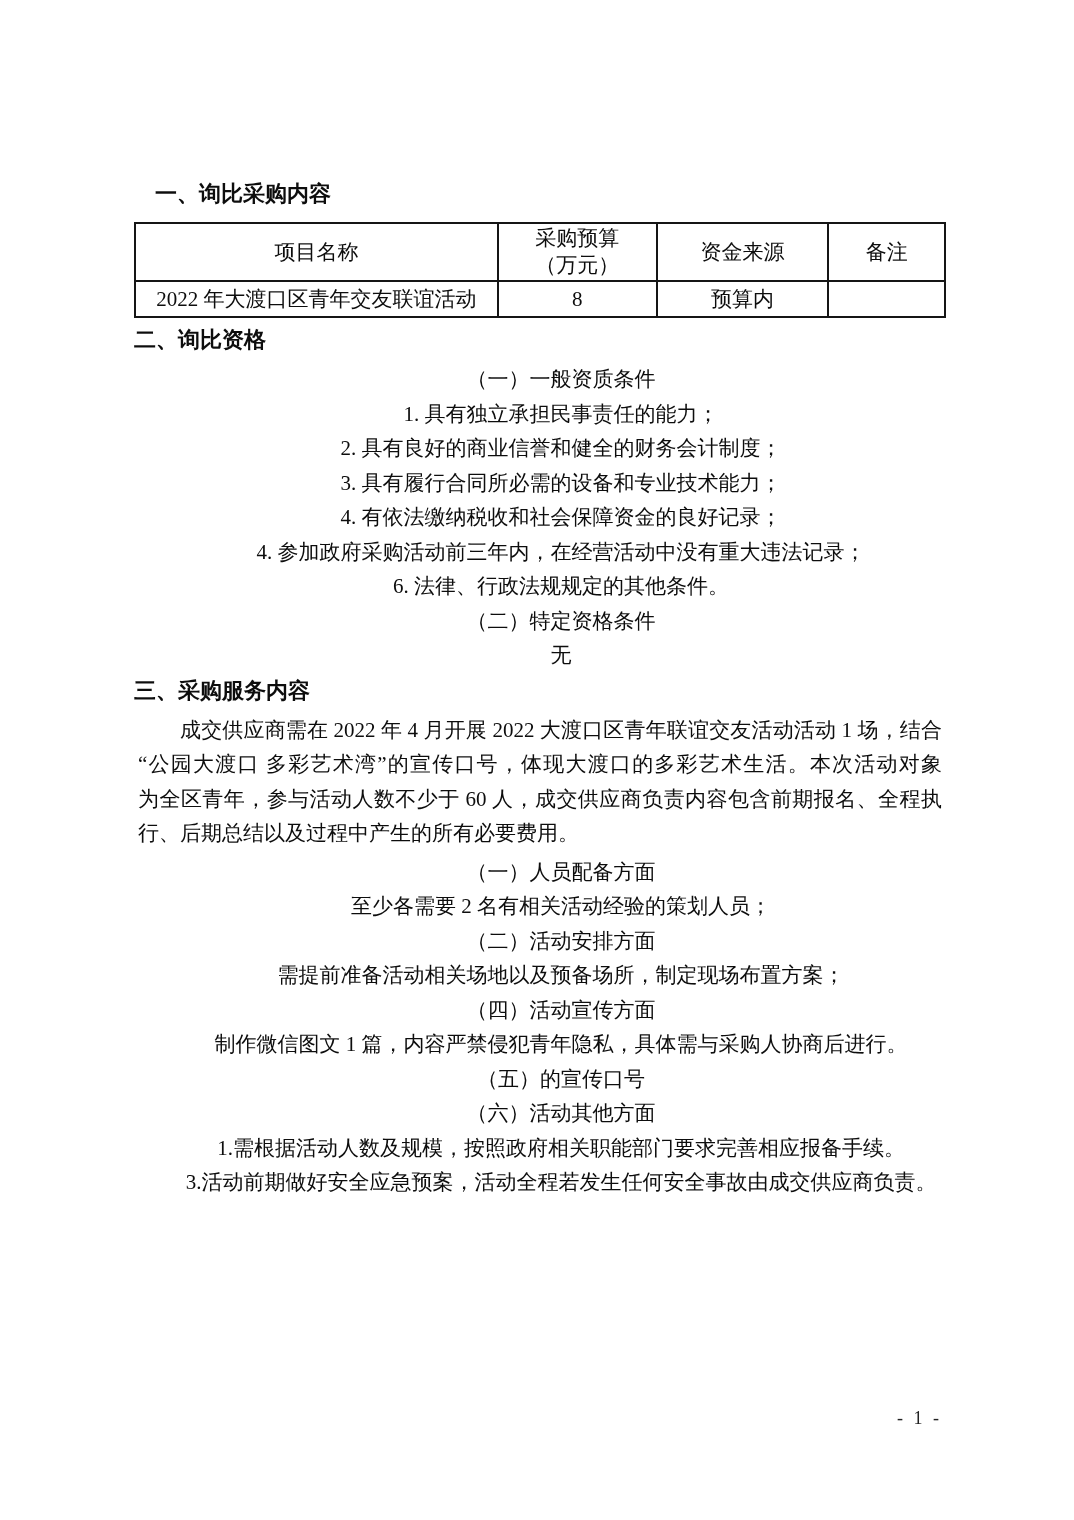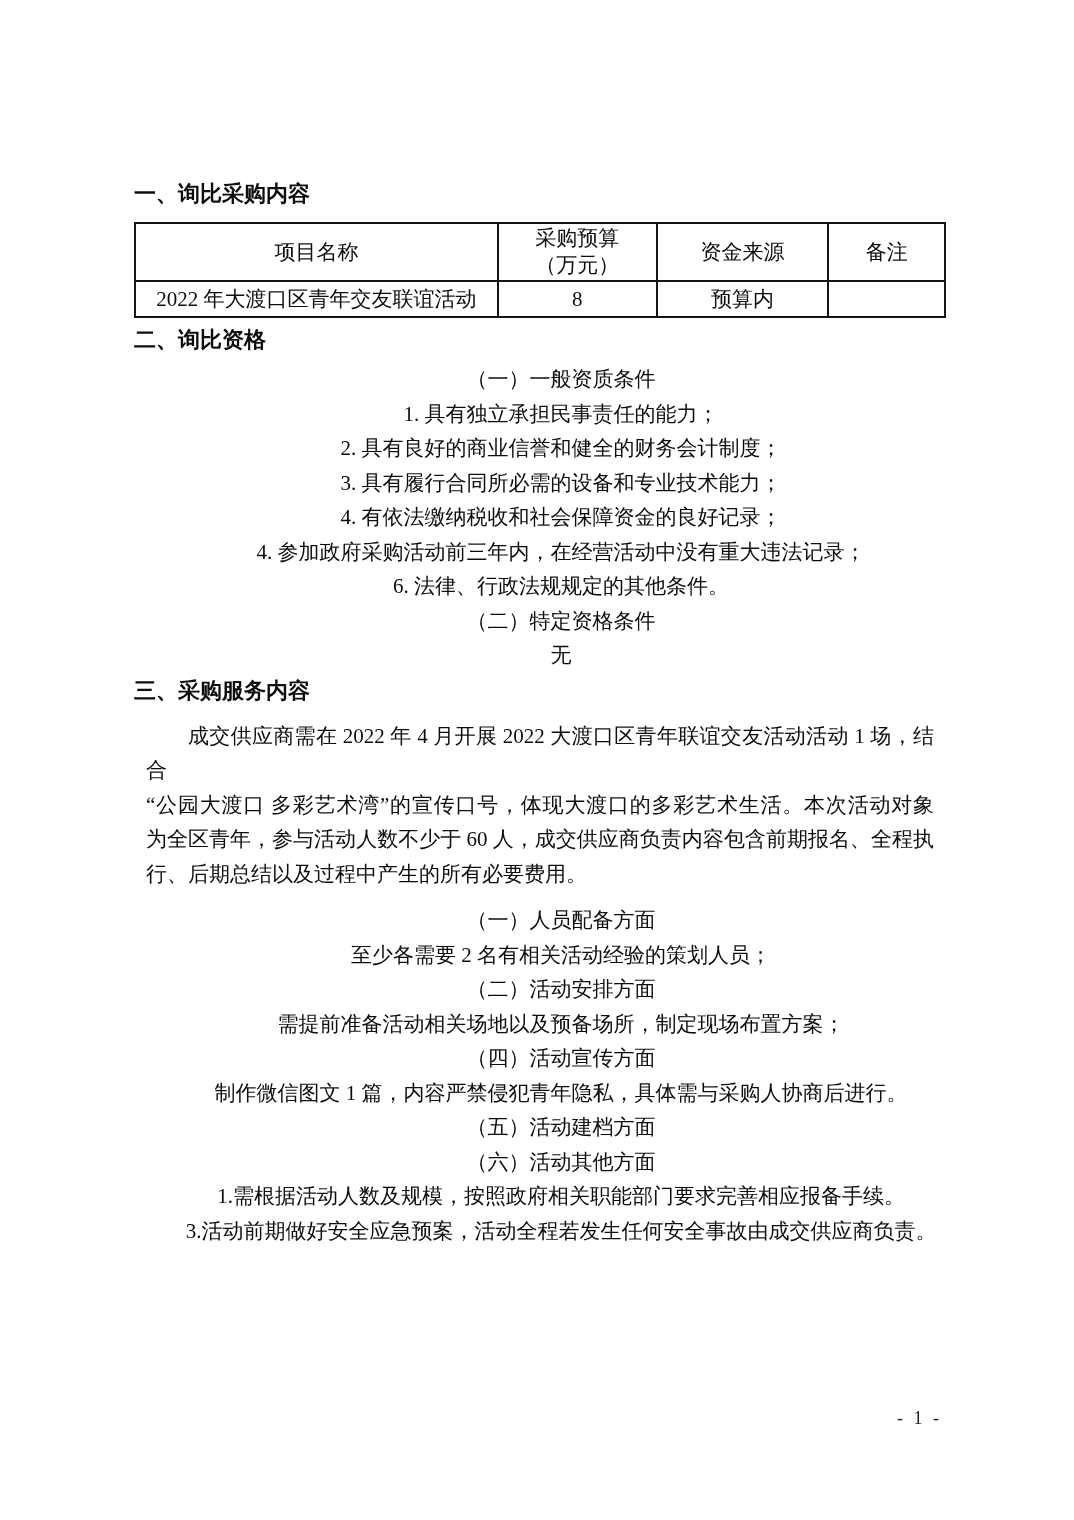--- a/index.html
+++ b/index.html
@@ -18,21 +18,21 @@
     width: 812px;
   }
   .sec-heading {
     font-family: "Liberation Sans", "DejaVu Sans", sans-serif;
     font-weight: 700;
     font-size: 22px;
     line-height: 32px;
     margin: 2px 0 6px 0;
     color: #0d0d0d;
   }
-  .sec-heading:first-child { margin-top: 0; }
+  .sec-heading:first-child { margin-top: 0; margin-left: 21px; }
   .doc-table {
     width: 100%;
     border-collapse: collapse;
     table-layout: fixed;
     margin: 12px 0 6px 0;
   }
   .doc-table th, .doc-table td {
     border: 2px solid #151515;
     font-weight: normal;
     text-align: center;
@@ -43,21 +43,21 @@
   }
   .doc-table th { height: 58px; }
   .doc-table td { height: 36px; border-radius: 16px; }
   .th-line { display: block; line-height: 27px; }
   .tline {
     font-size: 21px;
     line-height: 34.5px;
     text-indent: 2em;
     text-align: center;
   }
-  .para { margin: 12px; }
+  .para { margin: 4px; }
   .pline {
     font-size: 21px;
     line-height: 34.5px;
     text-align: justify;
     text-align-last: justify;
   }
   .pline.first { text-indent: 2em; }
   .pline.last { text-align-last: left; }
   .page-footer {
     position: absolute;
@@ -126,19 +126,19 @@
         <div class="pline">“公园大渡口 多彩艺术湾”的宣传口号，体现大渡口的多彩艺术生活。本次活动对象</div>
         <div class="pline">为全区青年，参与活动人数不少于 60 人，成交供应商负责内容包含前期报名、全程执</div>
         <div class="pline last">行、后期总结以及过程中产生的所有必要费用。</div>
       </div>
       <div class="tline">（一）人员配备方面</div>
       <div class="tline">至少各需要 2 名有相关活动经验的策划人员；</div>
       <div class="tline">（二）活动安排方面</div>
       <div class="tline">需提前准备活动相关场地以及预备场所，制定现场布置方案；</div>
       <div class="tline">（四）活动宣传方面</div>
       <div class="tline">制作微信图文 1 篇，内容严禁侵犯青年隐私，具体需与采购人协商后进行。</div>
-      <div class="tline">（五）活动建档方面</div>
+      <div class="tline">（五）的宣传口号</div>
       <div class="tline">（六）活动其他方面</div>
       <div class="tline">1.需根据活动人数及规模，按照政府相关职能部门要求完善相应报备手续。</div>
       <div class="tline">3.活动前期做好安全应急预案，活动全程若发生任何安全事故由成交供应商负责。</div>
     </main>
   <div class="page-footer">- 1 -</div>
 </div>
 
 </body></html>

